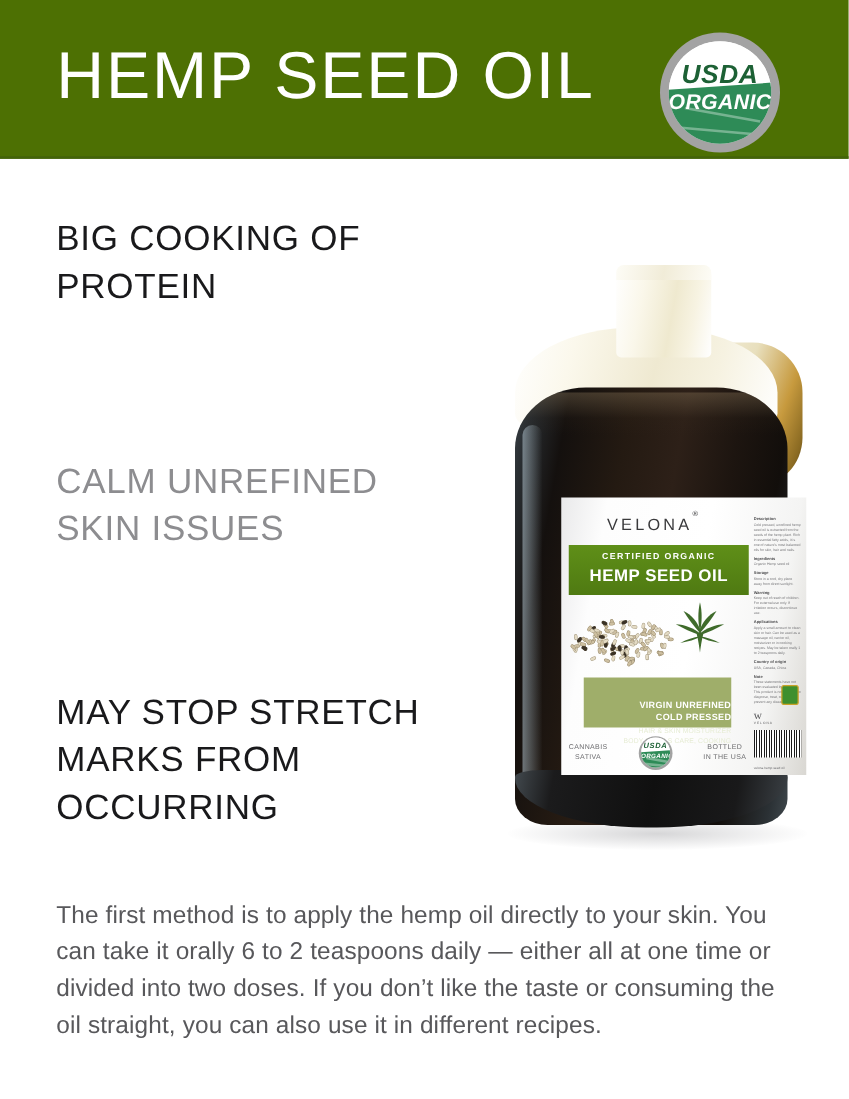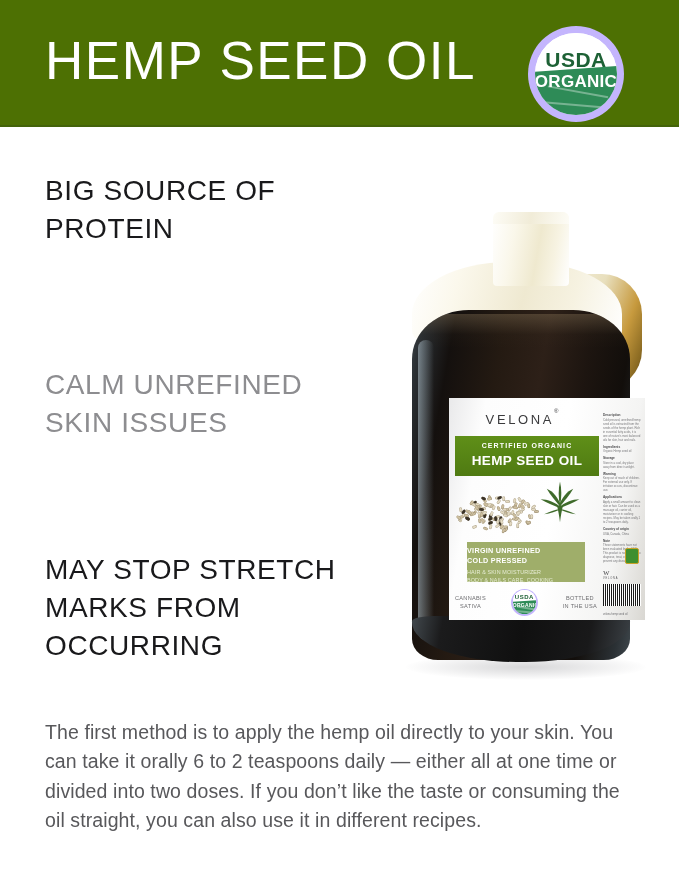--- a/index.html
+++ b/index.html
@@ -45,23 +45,24 @@
     left: 528px;
     top: 26px;
     width: 96px;
     height: 96px;
   }
   .seal {
     position: relative;
     width: 100%;
     height: 100%;
     border-radius: 50%;
-    background: #c4b5fd;
+    background: #a3a3a3;
     box-sizing: border-box;
     overflow: hidden;
+    font-style: italic;
   }
   .seal-inner {
     position: absolute;
     left: 7%;
     top: 7%;
     width: 86%;
     height: 86%;
     border-radius: 50%;
     background: #ffffff;
     overflow: hidden;
@@ -359,22 +360,22 @@
     height: 44px;
   }
   
   #label-info-box {
     position: absolute;
     left: 18px; top: 144px;
     width: 118px;
     height: 40px;
     background: #9fae6a;
     box-sizing: border-box;
-    padding-top: 4px;
-    text-align: left;
+    padding-top: 17px;
+    text-align: right;
   }
   #label-virgin {
     font-size: 7.2px;
     line-height: 10px;
     font-weight: 700;
     letter-spacing: 0.3px;
     color: #ffffff;
     font-family: "Liberation Sans", sans-serif;
   }
   #label-uses {
@@ -494,21 +495,21 @@
         <div class="seal-top">
           <span class="seal-usda">USDA</span>
         </div>
         <div class="seal-bottom"></div>
         <div class="seal-organic" style="top:48%">ORGANIC</div>
       </div>
     </div>
   </div>
 </div>
 
-<div class="benefit" id="benefit-1">BIG SOURCE OF
+<div class="benefit" id="benefit-1">BIG COOKING OF
 PROTEIN</div>
 <div class="benefit" id="benefit-2">CALM UNREFINED
 SKIN ISSUES</div>
 <div class="benefit" id="benefit-3">MAY STOP STRETCH
 MARKS FROM
 OCCURRING</div>
 
 <p id="body-paragraph">The first method is to apply the hemp oil directly to your skin. You can take it orally 6 to 2 teaspoons daily — either all at one time or divided into two doses. If you don’t like the taste or consuming the oil straight, you can also use it in different recipes.</p>
 
 <div id="product-image">

